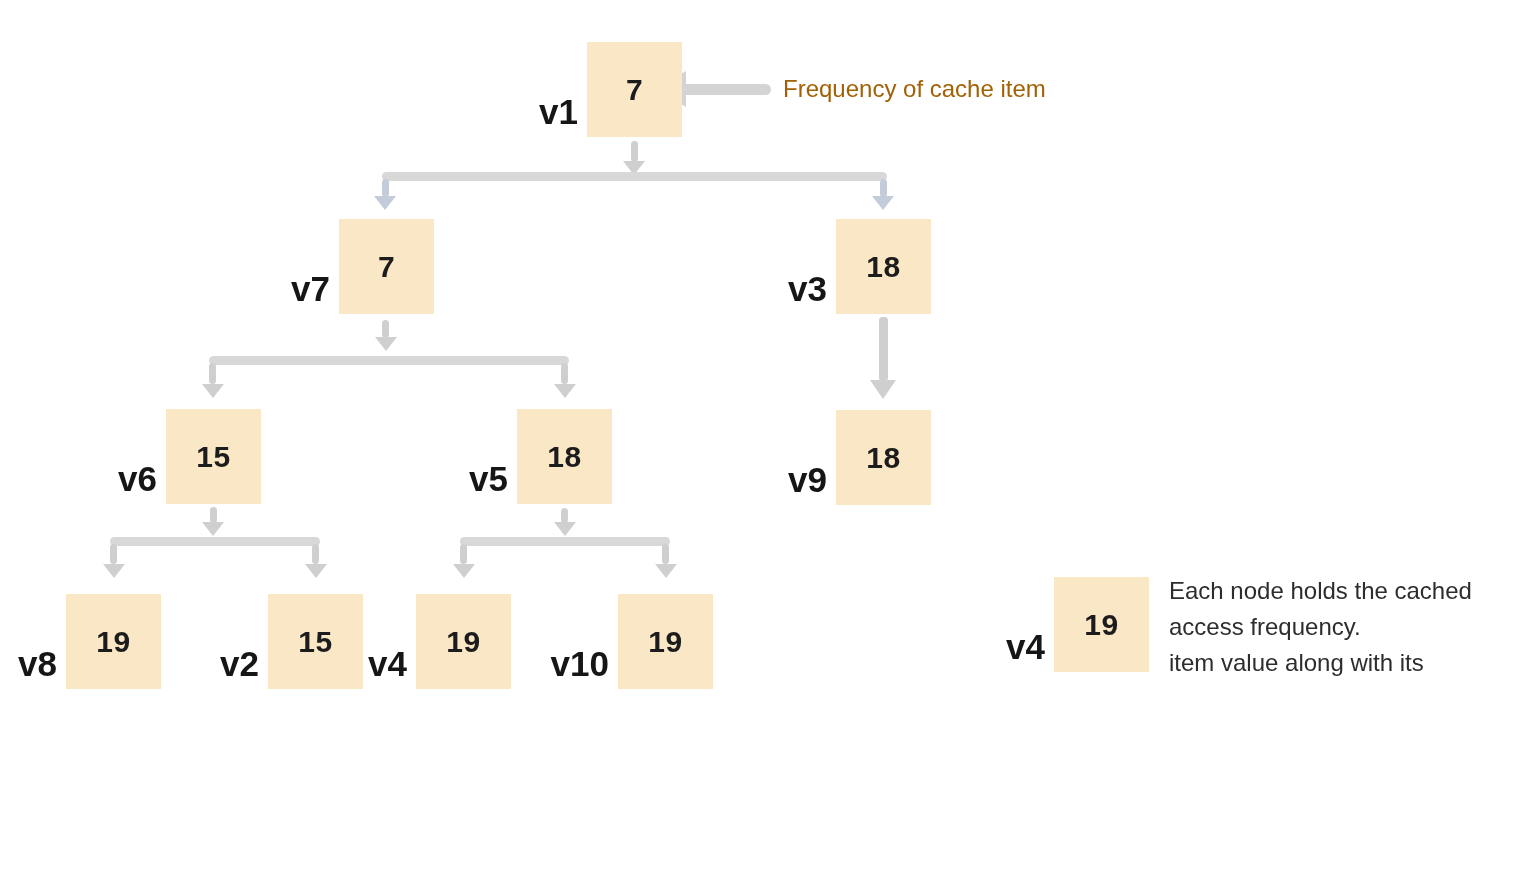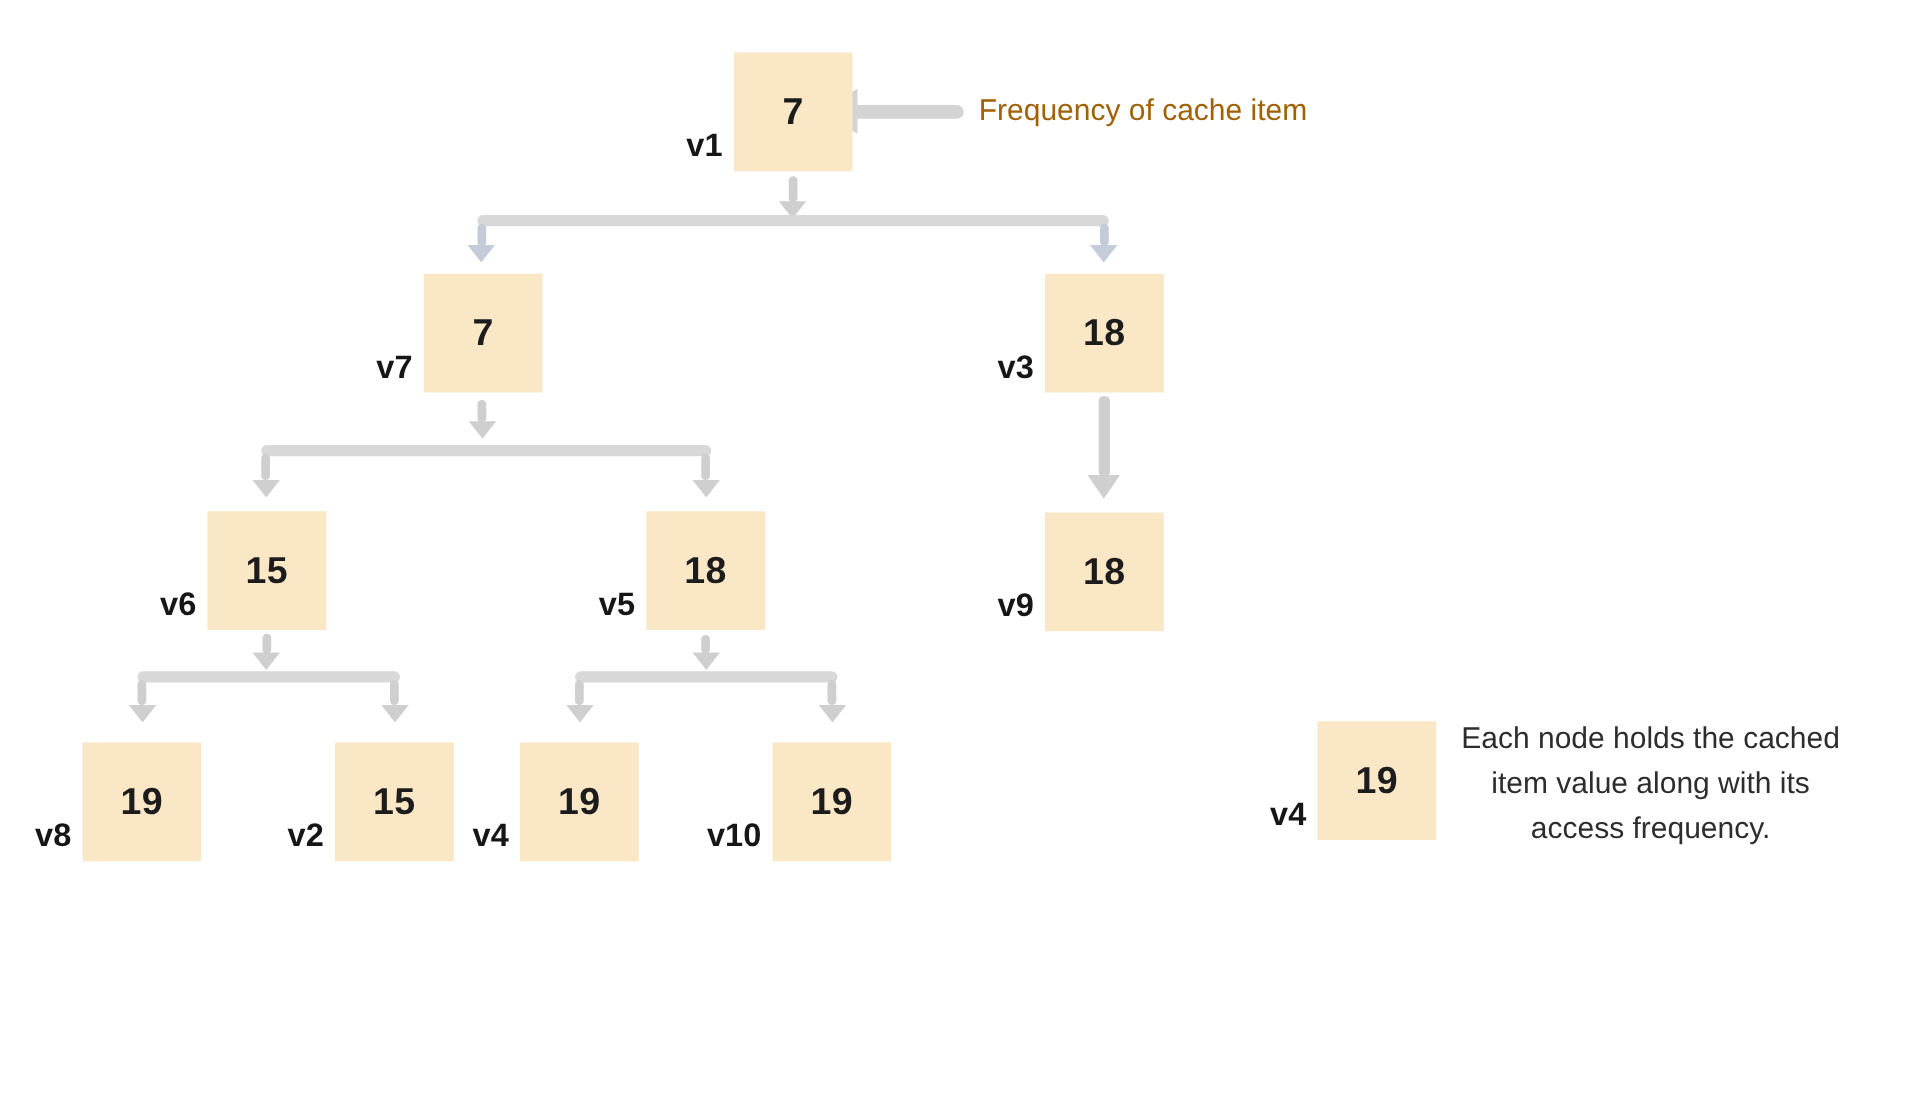--- a/index.html
+++ b/index.html
@@ -25,21 +25,21 @@
   .nval {
     font-size: 30px;
     font-weight: 700;
     color: #1c1c1c;
     letter-spacing: 0.5px;
   }
   .nlabel {
     position: absolute;
     right: calc(100% + 9px);
     bottom: 5px;
-    font-size: 26px;
+    font-size: 35px;
     font-weight: 700;
     color: #161616;
     white-space: nowrap;
   }
   .pos-v1  { left: 587px;  top: 42px;  }
   .pos-v7  { left: 339px;  top: 219px; }
   .pos-v3  { left: 836px;  top: 219px; }
   .pos-v6  { left: 166px;  top: 409px; }
   .pos-v5  { left: 517px;  top: 409px; }
   .pos-v9  { left: 836px;  top: 410px; }
@@ -143,21 +143,20 @@
   }
 
   
   .legend-text {
     position: absolute;
     left: 1169px; top: 573px;
     font-size: 24px;
     line-height: 36px;
     color: #2d2d2d;
     white-space: nowrap;
-    text-align: center;
   }
 
   
   .title {
     position: absolute;
     left: 0; right: 0;
     top: 741px;
     text-align: center;
     font-family: "DejaVu Serif", serif;
     font-size: 43px;
@@ -261,19 +260,19 @@
     <span class="nlabel">v10</span>
   </div>
 
   <div>
     <div class="node pos-leg">
       <span class="nval">19</span>
       <span class="nlabel">v4</span>
     </div>
     <div class="legend-text">
       <div>Each node holds the cached</div>
+      <div>access frequency.</div>
       <div>item value along with its</div>
-      <div>access frequency.</div>
     </div>
   </div>
 
 
 </div>
 
 </body></html>

